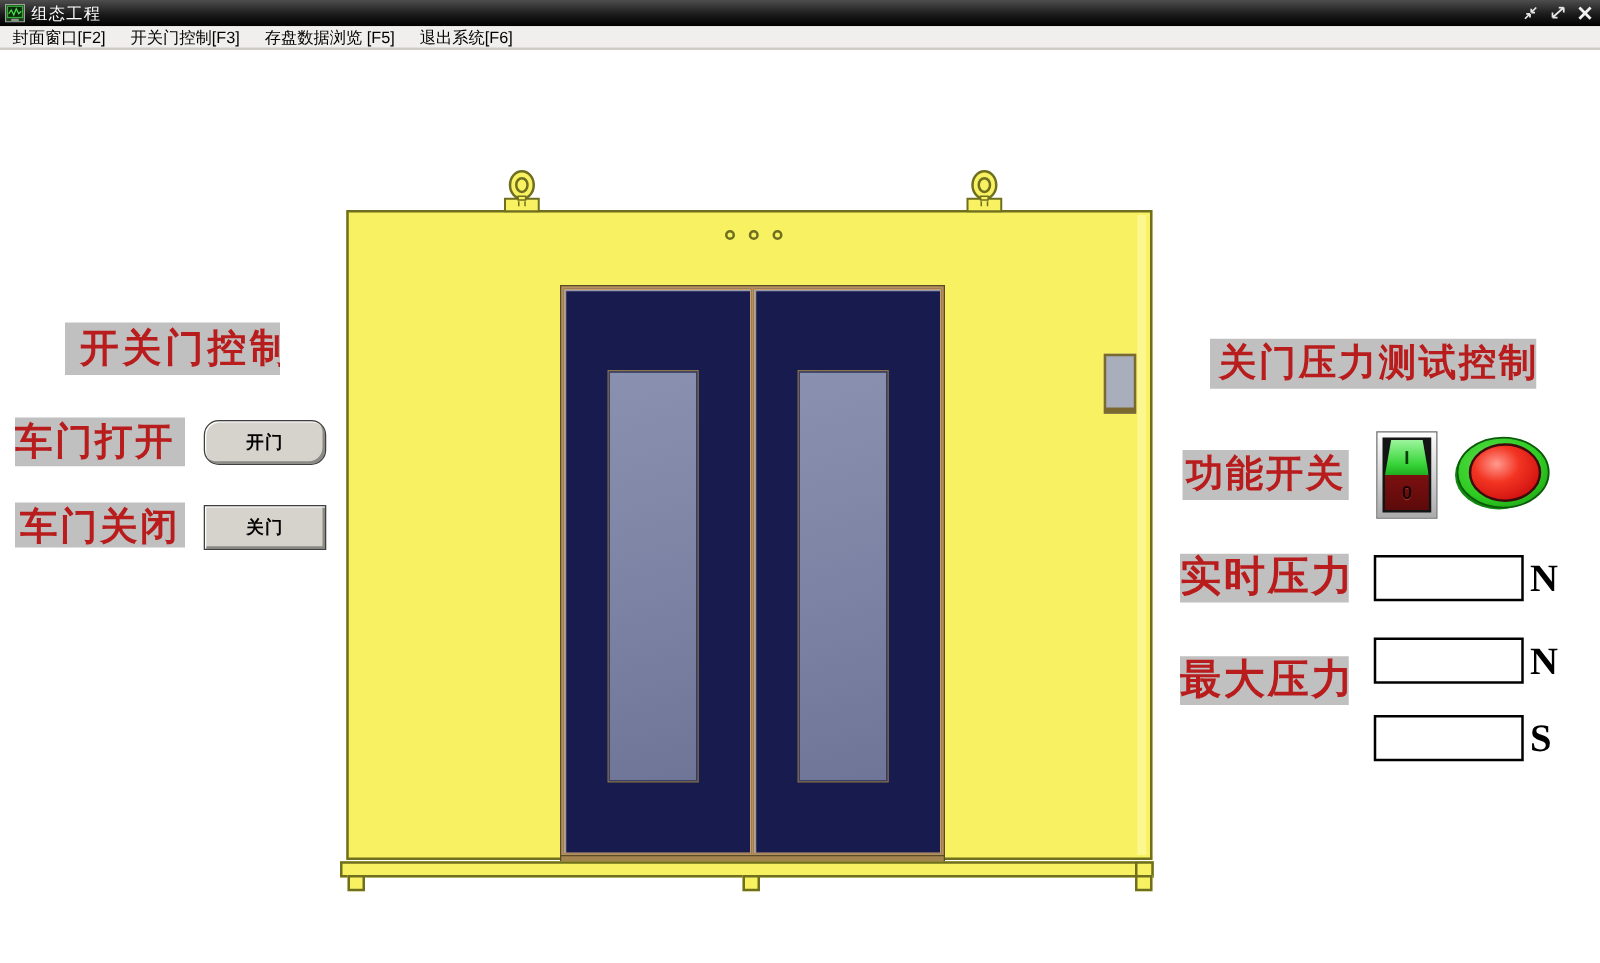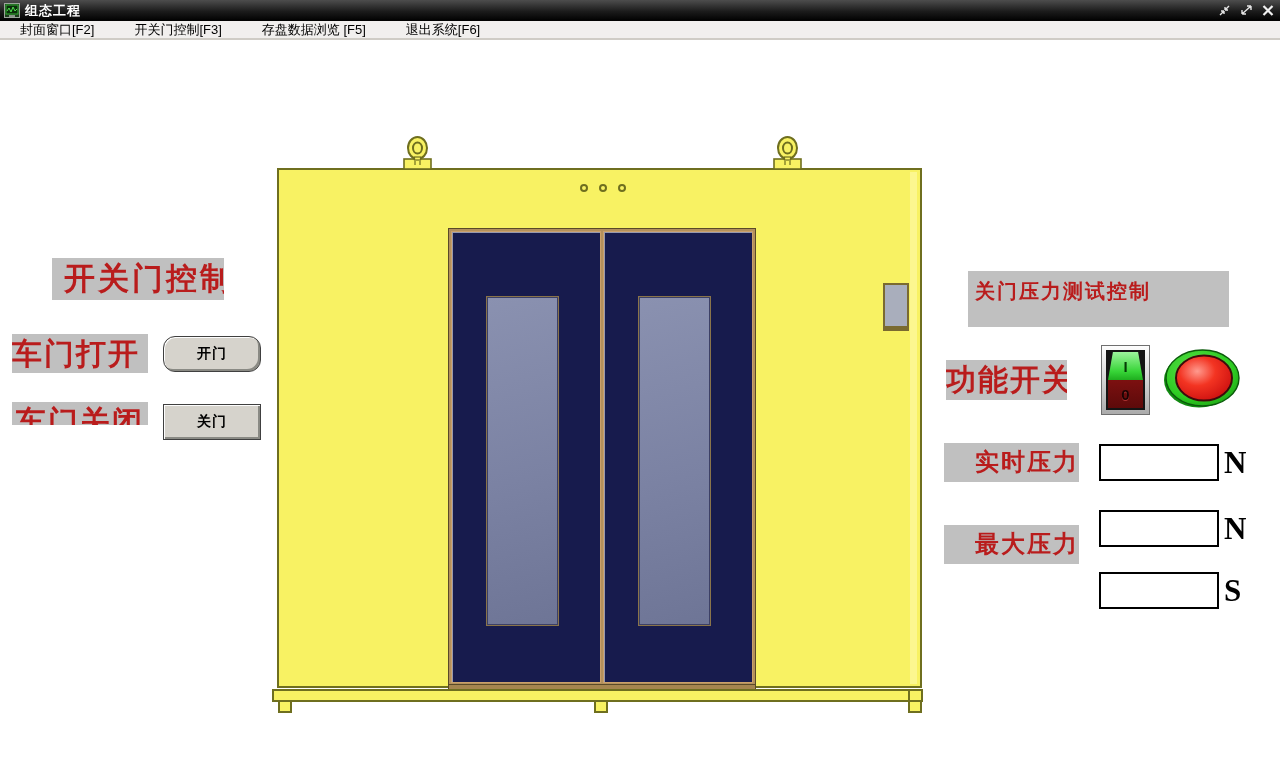--- a/index.html
+++ b/index.html
@@ -5,57 +5,57 @@
   html,body{margin:0;padding:0;background:#fff;}
   #screen{position:relative;width:1280px;height:770px;overflow:hidden;background:#fff;
           font-family:"Liberation Sans",sans-serif;}
   *{box-sizing:border-box;}
 
   
   .titlebar{position:absolute;left:0;top:0;width:1280px;height:21px;
     background:linear-gradient(180deg,#4d4d4d 0%,#1b1b1b 55%,#000 100%);
     display:flex;align-items:center;}
   .app-icon{width:16px;height:15px;margin:0 5px 0 4px;flex:0 0 auto;}
-  .titlebar-text{color:#fff;font-weight:bold;font-size:13px;letter-spacing:1px;}
+  .titlebar-text{color:#fff;font-weight:normal;font-size:13px;letter-spacing:1px;}
   .win-controls{position:absolute;right:4px;top:3px;display:flex;gap:6px;}
   .win-btn{width:16px;height:14px;display:flex;align-items:center;justify-content:center;cursor:default;}
 
   
   .menubar{position:absolute;left:0;top:21px;width:1280px;height:19px;background:#f1efee;
     border-bottom:2px solid #cfccc6;display:flex;align-items:center;}
-  .menu-item{font-size:13px;color:#000;padding:1px 20px;white-space:nowrap;cursor:default;}
+  .menu-item{font-size:13px;color:#000;padding:1px 10px;white-space:nowrap;cursor:default;}
 
   
   .page-title{position:absolute;left:300px;top:64px;width:640px;height:60px;text-align:center;
     font-family:"Liberation Serif",serif;font-weight:bold;font-size:48px;letter-spacing:10px;
     color:#1c3ed8;line-height:60px;white-space:nowrap;}
 
   
   .glabel{position:absolute;background:#c0c0c0;color:#b91c1c;font-family:"Liberation Serif",serif;
     font-weight:bold;overflow:hidden;white-space:nowrap;}
 
   .heading-left{left:52px;top:258px;width:172px;height:42px;font-size:31px;line-height:42px;
     padding-left:12px;letter-spacing:3px;}
   .lbl-row1{left:12px;top:334px;width:136px;height:39px;font-size:30px;line-height:39px;letter-spacing:2px;}
-  .lbl-row2{left:12px;top:402px;width:136px;height:23px;font-size:30px;line-height:39px;text-align:center;letter-spacing:2px;}
+  .lbl-row2{left:12px;top:402px;width:136px;height:36px;font-size:30px;line-height:39px;text-align:center;letter-spacing:2px;}
 
   .push-btn{position:absolute;width:98px;height:36px;background:#d6d3cc;border:1px solid #404040;
     box-shadow:inset 1px 1px 0 #fdfdfd,inset -2px -2px 0 #8a8a84;
     font-family:"Liberation Serif",serif;font-weight:bold;font-size:14px;color:#000;
     display:flex;align-items:center;justify-content:center;letter-spacing:1px;cursor:pointer;}
   .btn-open{left:163px;top:336px;border-radius:12px;}
   .btn-close{left:163px;top:404px;}
 
-  .heading-right{left:968px;top:271px;width:261px;height:56px;font-size:20px;line-height:40px;
+  .heading-right{left:968px;top:271px;width:261px;height:40px;font-size:30px;line-height:40px;
     padding-left:7px;letter-spacing:2px;}
-  .lbl-func{left:946px;top:360px;width:121px;height:40px;font-size:30px;line-height:40px;text-align:center;letter-spacing:2px;}
+  .lbl-func{left:946px;top:360px;width:133px;height:40px;font-size:30px;line-height:40px;text-align:center;letter-spacing:2px;}
   .lbl-f1{left:944px;top:443px;}
   .lbl-f2{left:944px;top:509px;margin-top:16px;}
   .lbl-f3{left:944px;top:571px;}
-  .field-label{width:135px;height:39px;font-size:24px;line-height:39px;text-align:right;letter-spacing:2px;}
+  .field-label{width:135px;height:39px;font-size:33px;line-height:39px;text-align:right;letter-spacing:2px;}
 
   .field-input{position:absolute;width:120px;height:37px;background:#fff;border:2px solid #000;
     font-size:20px;padding:0 4px;font-family:"Liberation Sans",sans-serif;}
   .inp-1{left:1099px;top:444px;}
   .inp-2{left:1099px;top:510px;}
   .inp-3{left:1099px;top:572px;}
   .unit{position:absolute;left:1224px;width:30px;height:37px;color:#000;
     font-family:"Liberation Serif",serif;font-weight:bold;font-size:31px;line-height:37px;}
   .unit-1{top:444px;}.unit-2{top:510px;}.unit-3{top:572px;}
 

